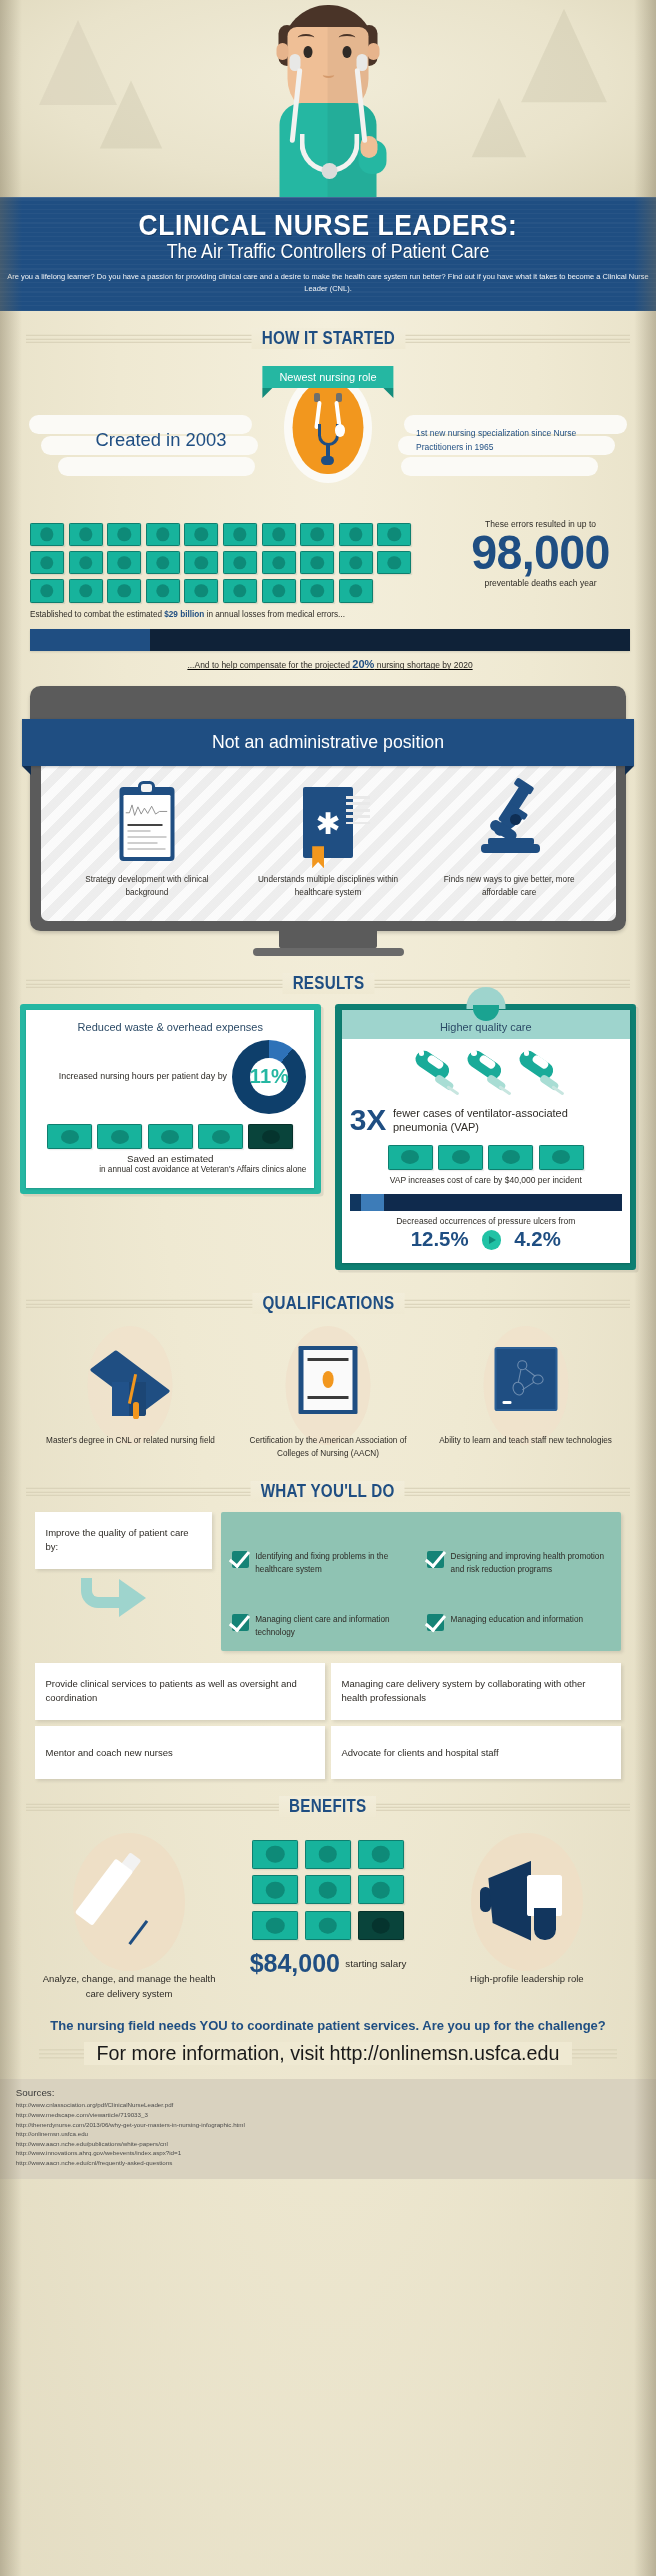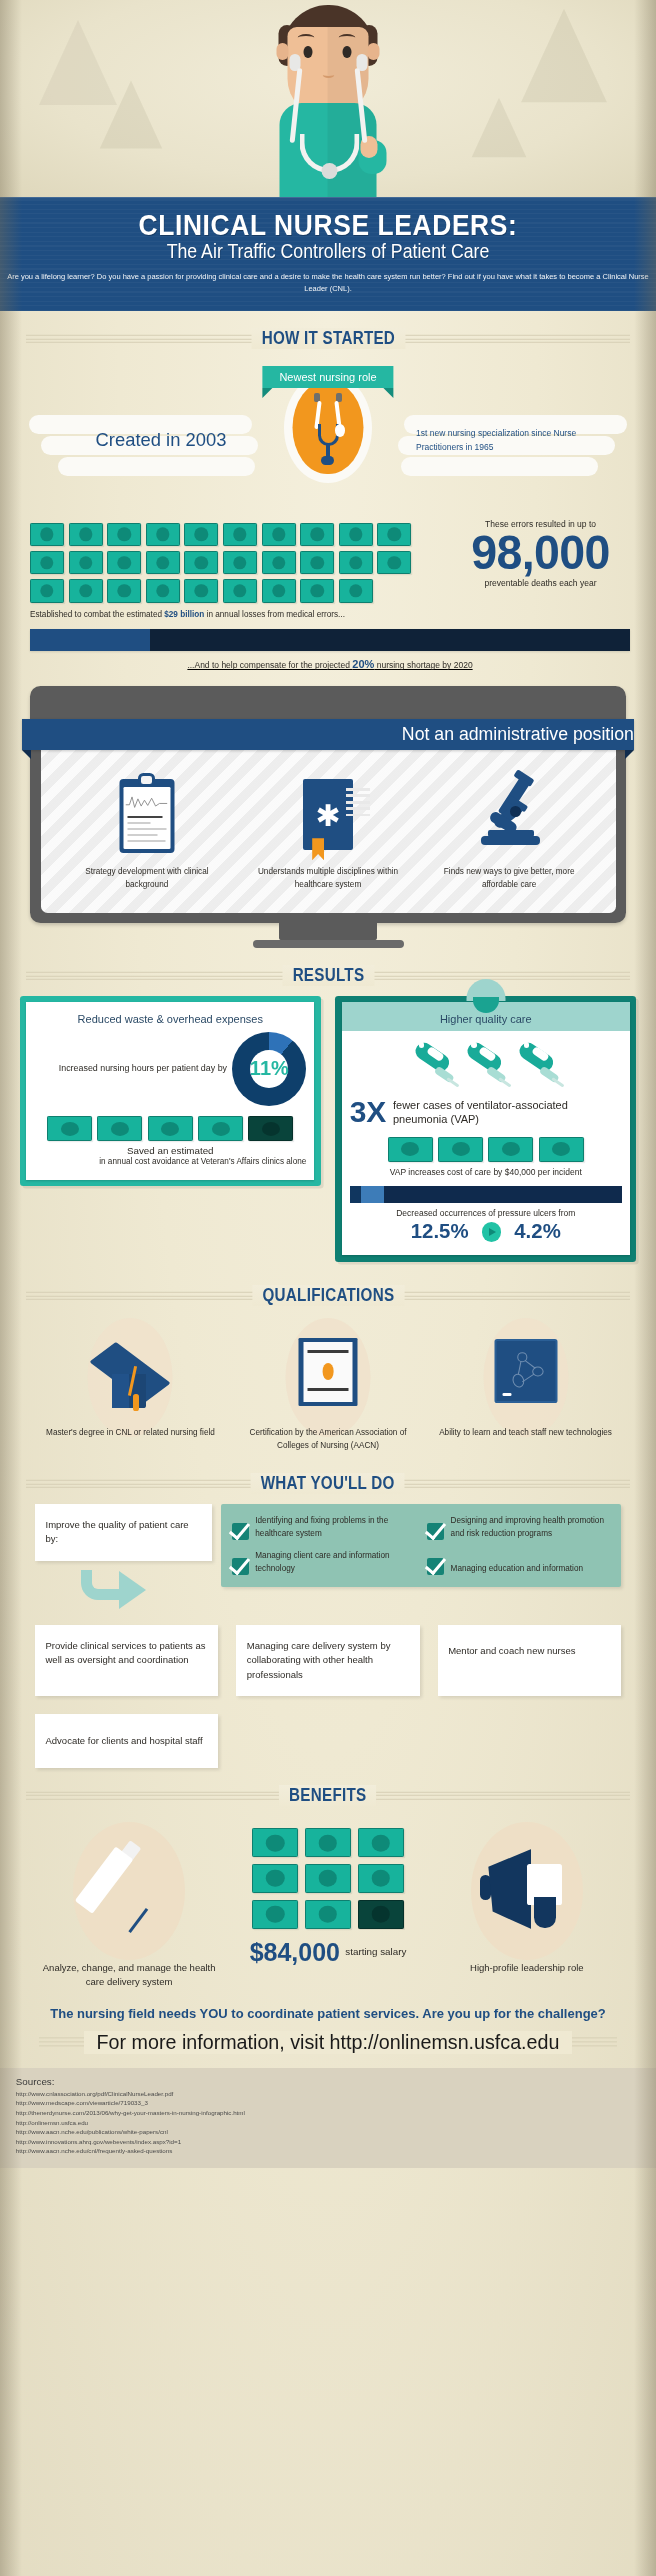--- a/index.html
+++ b/index.html
@@ -154,22 +154,22 @@
   .bar{ height:22px; background:#0f2238; display:flex; box-shadow:0 1.3px 2px rgba(0,0,0,.12);}
   .bar i{ display:block; height:100%; background:#1f4e82;}
   .bar-cap{ text-align:center; font-size:8.5px; color:#2e2b26; margin-top:7.9px;
     font-family:"Liberation Sans Narrow","Liberation Sans",sans-serif;}
   .bar-cap b{ color:#1f4e82; font-size:11px;}
 
   
   .monitor { margin: 15.8px 30px 0; background:#5b5b5b; border-radius:10.5px; padding:10.5px; box-shadow:0 2px 3.9px rgba(0,0,0,.18);}
   .screen { background:#f4f4f4; border-radius:6.6px; position:relative; padding:0 0 22px;
     background-image: repeating-linear-gradient(135deg, rgba(255,255,255,.6) 0 9.2px, rgba(233,233,233,.6) 9.2px 18.4px);}
-  .mon-banner{ position:relative; margin:22px -18.4px 8px; background:#1f4e82; color:#fff; text-align:right;
-    font-size:17.7px; padding:5px 0; font-family:"Liberation Sans Narrow","Liberation Sans",sans-serif;
+  .mon-banner{ position:relative; margin:22px -18.4px 0; background:#1f4e82; color:#fff; text-align:center;
+    font-size:17.7px; padding:13px 0; font-family:"Liberation Sans Narrow","Liberation Sans",sans-serif;
     box-shadow:0 1.3px 2.6px rgba(0,0,0,.2);}
   .mon-banner:before,.mon-banner:after{ content:""; position:absolute; top:100%; width:0;height:0;}
   .mon-banner:before{ left:0; border-right:9.2px solid #102c4d; border-bottom:9.2px solid transparent;}
   .mon-banner:after{ right:0; border-left:9.2px solid #102c4d; border-bottom:9.2px solid transparent;}
   .mon-cols{ display:flex; padding:18.4px 15.8px 0; }
   .mon-col{ flex:1; text-align:center; padding:0 6.6px;}
   .mon-col .cap{ font-size:8.2px; color:#2e2b26; line-height:1.5; margin-top:9.2px;
     font-family:"Liberation Sans Narrow","Liberation Sans",sans-serif;}
   .ic-box{ height:81px; position:relative; }
   .stand{ width:98px; height:17px; background:#5b5b5b; margin:0 auto; border-radius:0 0 2.6px 2.6px;}
@@ -274,27 +274,27 @@
   .wyd-top{ display:flex; gap:9.2px; align-items:flex-start;}
   .wbox{ background:#fff; box-shadow:2px 2px 3.3px rgba(0,0,0,.10); padding:14.4px 10.5px; text-align:left;
     font-size:9.5px; color:#2e2b26; line-height:1.5; font-family:"Liberation Sans Narrow","Liberation Sans",sans-serif;}
   .wyd-left{ width:177px; position:relative;}
   .big-arrow{ position:relative; margin:9.2px auto 0; width:85px; height:43px;}
   .big-arrow .hook{ position:absolute; left:0; top:0; width:42px; height:30px; border:11.8px solid #9ed4cd; border-right:none; border-top:none; border-radius:0 0 0 17px;}
   .big-arrow .head{ position:absolute; left:38px; top:1.3px; width:0;height:0;
     border-left:27.6px solid #9ed4cd; border-top:19.7px solid transparent; border-bottom:19.7px solid transparent;}
   .checks{ flex:1; background:#8fc3b3; border-radius:2px; padding:11.8px 10.5px; box-shadow:2px 2px 3.3px rgba(0,0,0,.10);
     display:grid; grid-template-columns:1fr 1fr; gap:10.5px 11.8px;}
-  .chk{ display:flex; gap:6.6px; align-items:flex-end;}
+  .chk{ display:flex; gap:6.6px; align-items:flex-start;margin-top:28px;}
   .chkbox{ position:relative; width:17px; height:17px; min-width:17px; background:#158376; border-radius:2px;}
   .chkbox:after{ content:""; position:absolute; left:2.6px; top:-3.9px; width:7.9px; height:17px;
     border:3.3px solid #fff; border-top:none; border-left:none; transform:rotate(40deg);}
   .chk .t{ font-size:8.2px; color:#2e2b26; line-height:1.5;
     font-family:"Liberation Sans Narrow","Liberation Sans",sans-serif;}
-  .wyd-grid{ display:grid; grid-template-columns:1fr 1fr 1fr; gap:18px; margin-top:11.8px;}
+  .wyd-grid{ display:grid; grid-template-columns:1fr 1fr; gap:6px; margin-top:11.8px;}
 
   
   .bene{ display:flex; padding: 6.6px 33px 0; gap:6.6px; align-items:flex-start;}
   .bcol{ flex:1; text-align:center; position:relative;}
   .bcol .halo{ position:absolute; left:50%; top:3.9px; transform:translateX(-50%); width:112px; height:138px; background:#eedfc6; border-radius:56px/69px;}
   .bic{ position:relative; height:143px;}
   .bcap{ font-size:9.5px; color:#2e2b26; line-height:1.5; position:relative;
     font-family:"Liberation Sans Narrow","Liberation Sans",sans-serif;}
   .syr{ position:absolute; left:50%; top:23.6px; transform:translateX(-50%) rotate(0deg); width:79px; height:105px;}
   .syr .barrel{ position:absolute; left:23.6px; top:11.8px; width:22px; height:68px; background:#fff; border-radius:2.6px; transform:rotate(37deg); transform-origin:50% 0;}

